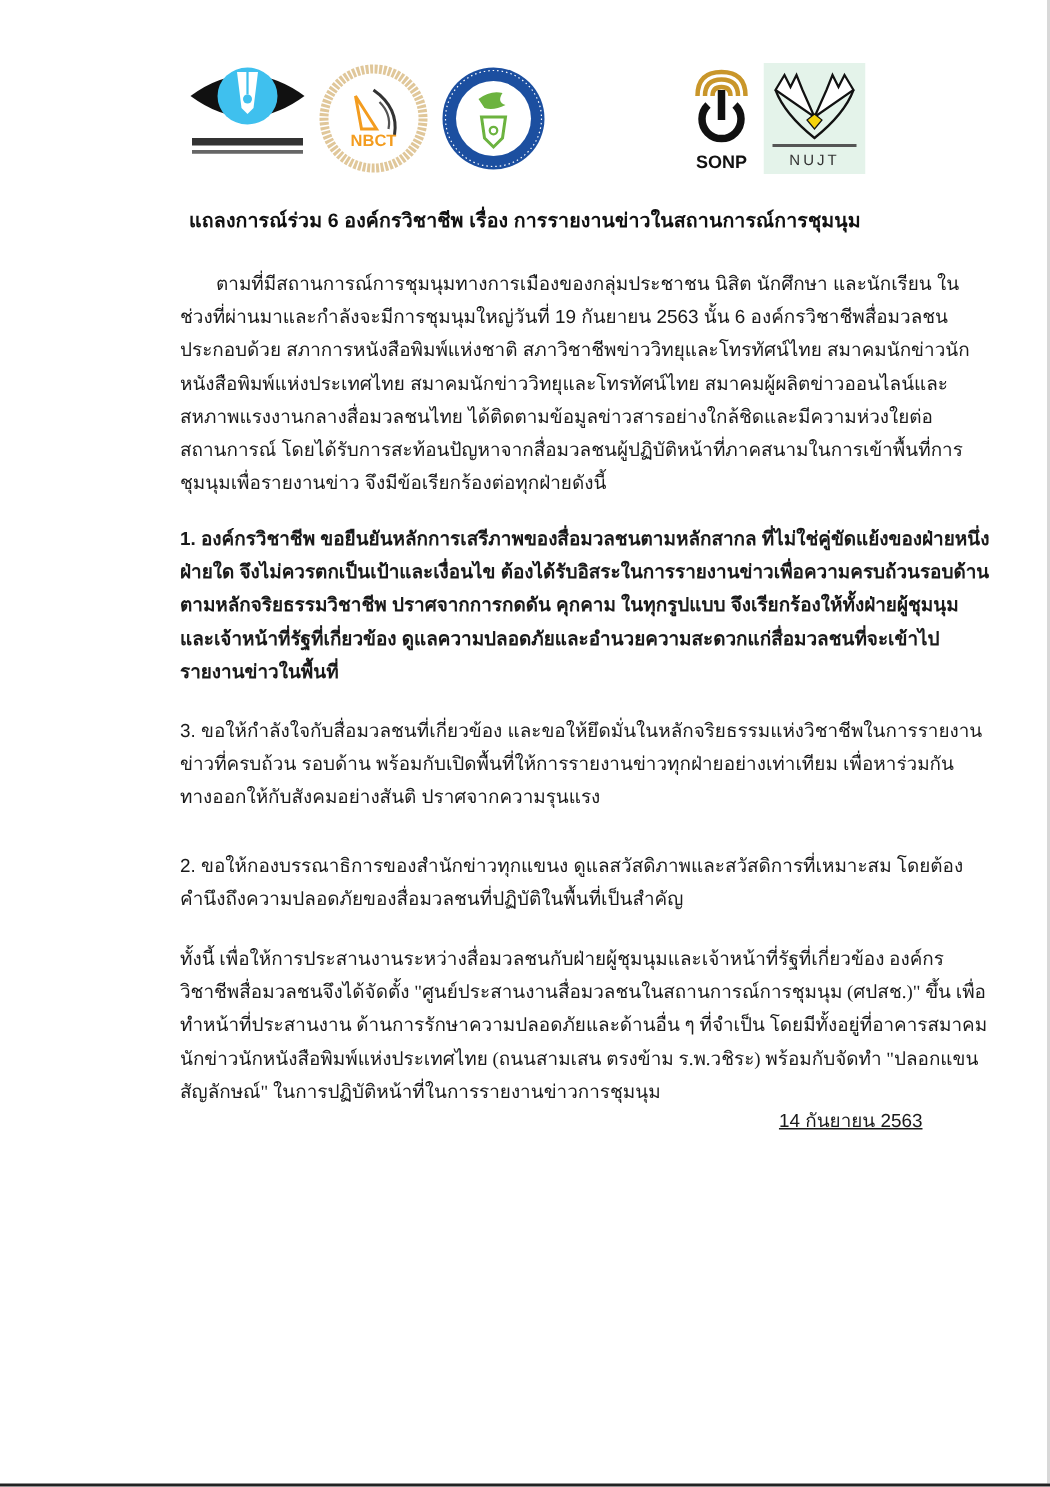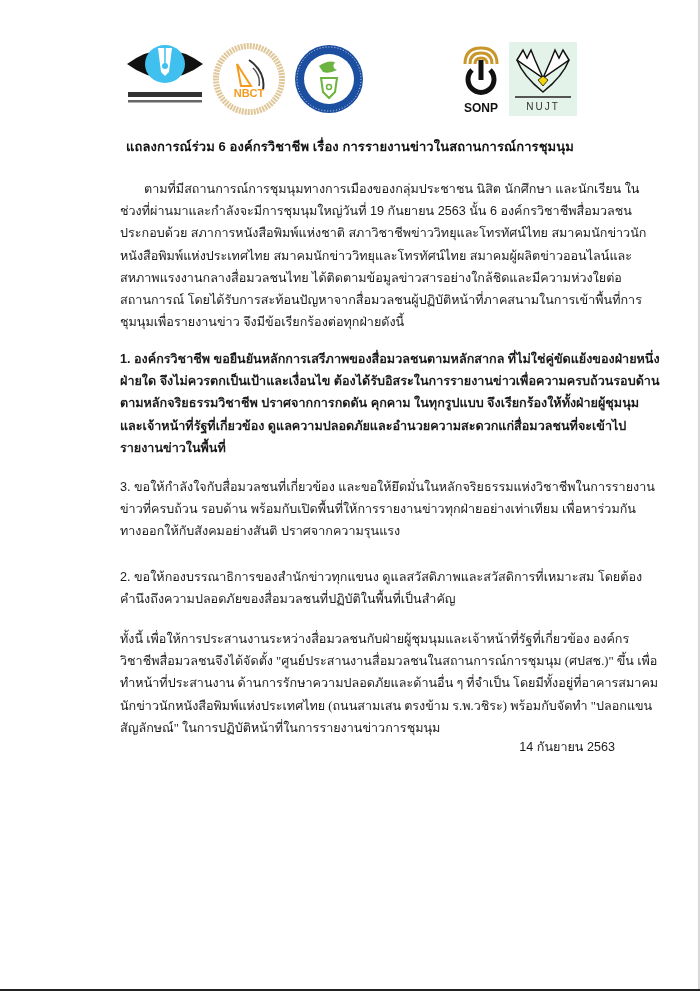--- a/index.html
+++ b/index.html
@@ -66,20 +66,21 @@
     .item1 { top: 348px; font-weight: bold; }
     .item2 { top: 476px; }
     .item3 { top: 566px; }
     .closing { top: 628px; font-family: Liberation Serif, serif; }
     .date-line {
       position: absolute;
       top: 737px;
       right: 85px;
       font-size: 12.6px;
       color: #1a1a1a;
+      text-decoration: underline;
     }
   </style>
 </head>
 <body>
 
 <div class="page-edge-right"></div>
 <div class="page-edge-bottom"></div>
 
 <div class="logo-row">
 

